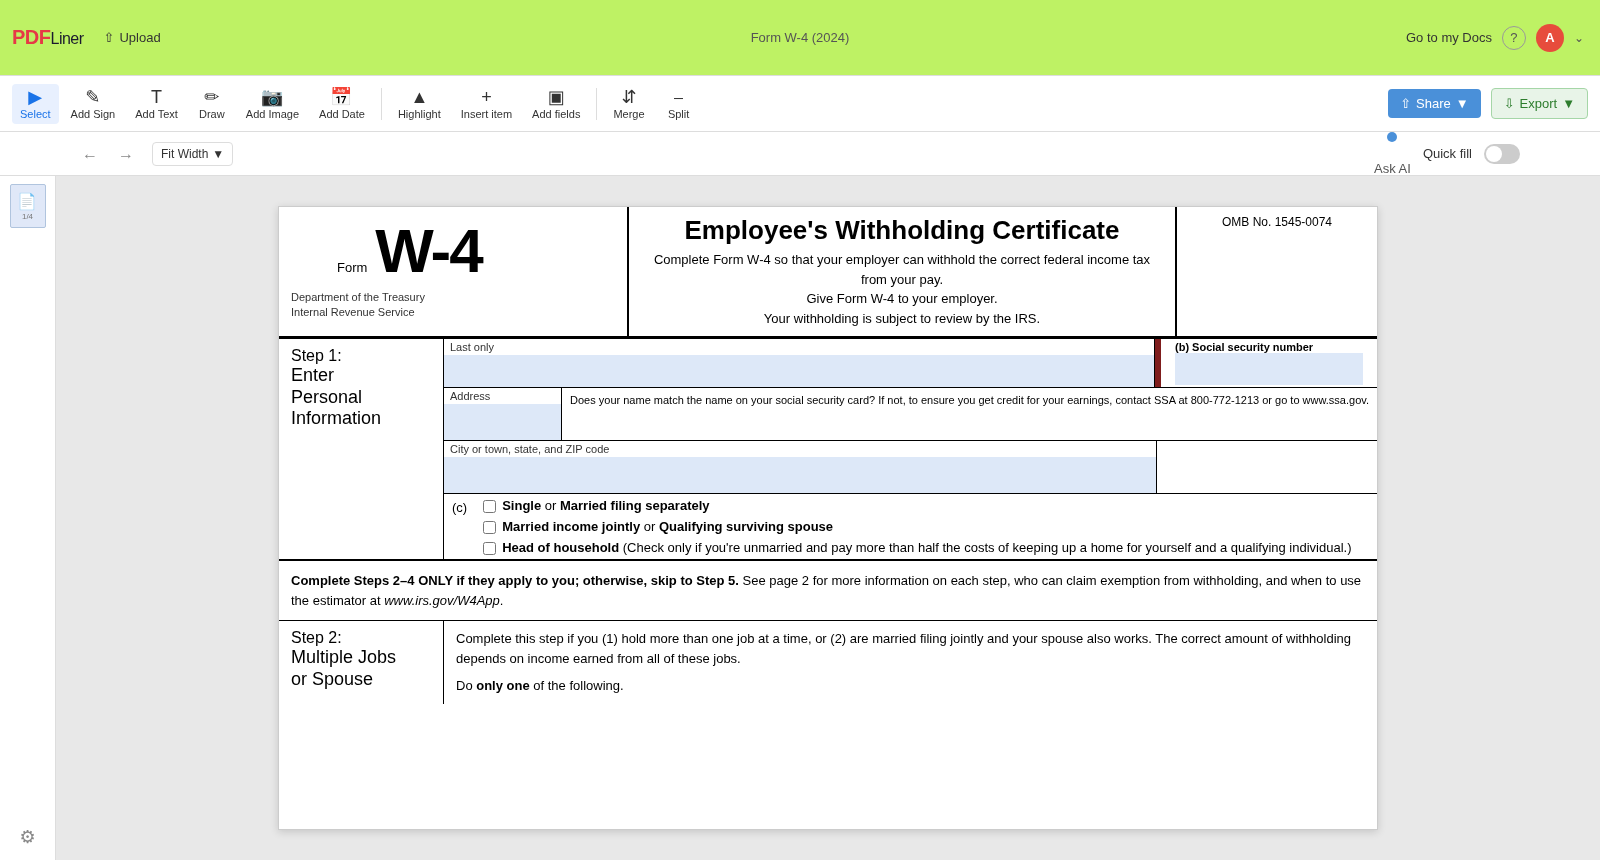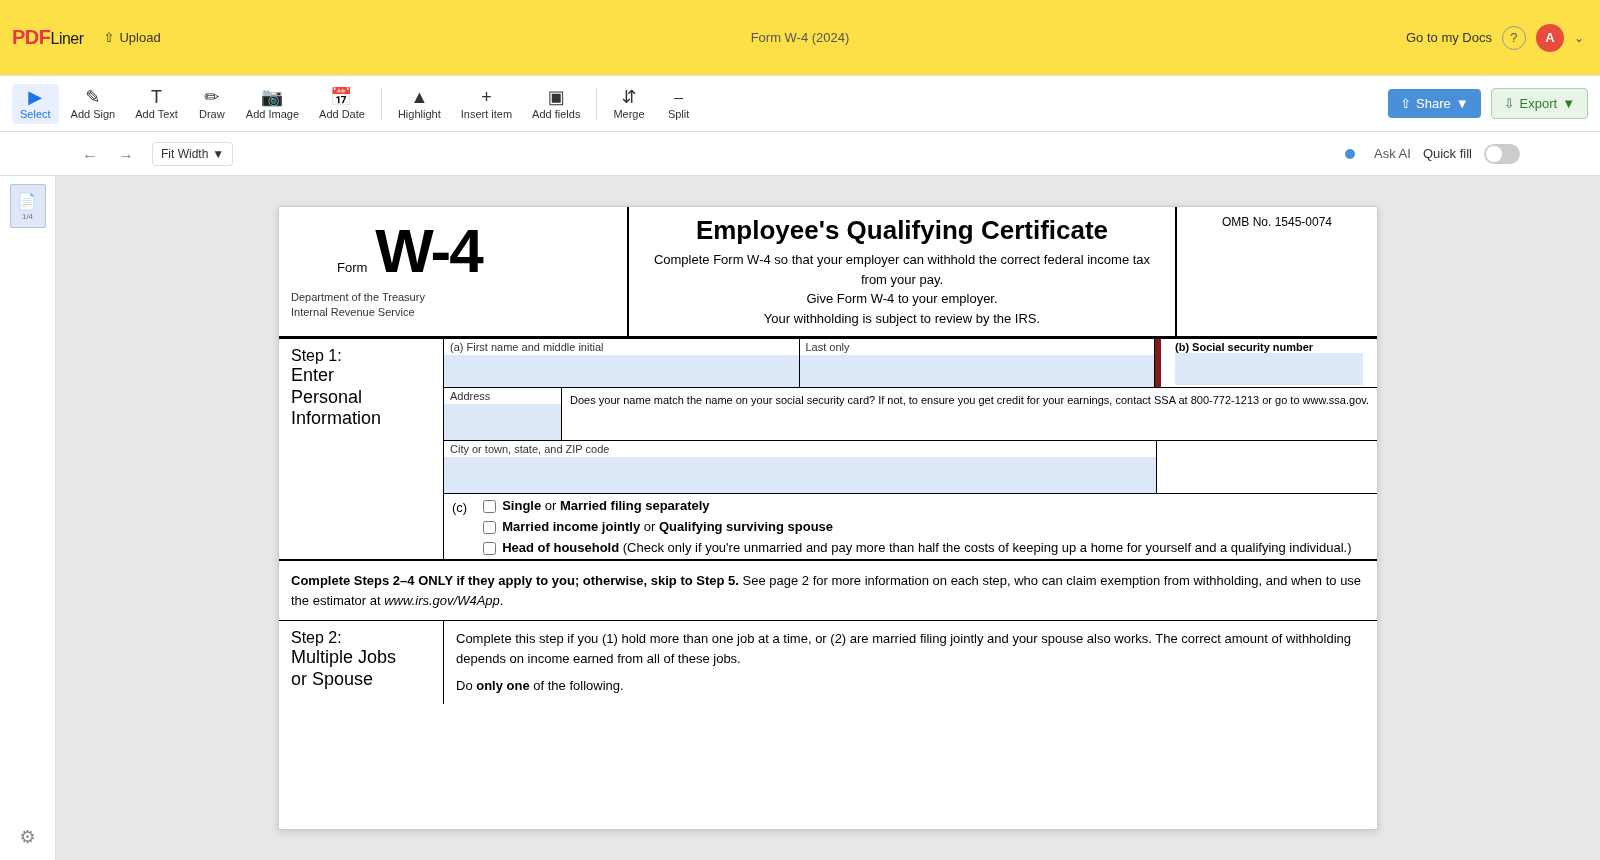--- a/index.html
+++ b/index.html
@@ -1,21 +1,21 @@
 <!DOCTYPE html>
 <html><head>
   <meta charset="utf-8">
   <style>
     * { box-sizing: border-box; margin: 0; padding: 0; }
     body { font-family: Arial, sans-serif; background: #f0f0f0; overflow: hidden; width: 1600px; height: 860px; position: relative; }
 
     
     .topbar {
       position: absolute; top: 0; left: 0; right: 0; height: 76px;
-      background: #fde047;
+      background: #bef264;
       border-bottom: 1px solid #ddd;
       display: flex; align-items: center;
       z-index: 10;
     }
     .logo-area {
       display: flex; align-items: center;
       padding: 0 12px;
       gap: 8px;
     }
     .logo-text {
@@ -100,21 +100,21 @@
       display: flex; align-items: center; gap: 4px;
       background: none; border: 1px solid #ddd; border-radius: 4px;
       padding: 4px 8px; cursor: pointer; font-size: 12px; color: #333;
     }
     .subtoolbar-right {
       margin-left: auto;
       display: flex; align-items: center; gap: 12px;
     }
     .ask-ai-btn {
       display: flex; align-items: center; gap: 19px;
-      background: none; border: none; cursor: pointer; font-size: 13px; color: #555;
+      background: none; border: none; cursor: pointer; font-size: 13px; color: #555; flex-direction: column;
     }
     .ask-ai-dot {
       width: 10px; height: 10px; border-radius: 50%; background: #4A90D9;
     }
     .quick-fill-label {
       font-size: 13px; color: #333;
     }
     .toggle-switch {
       width: 36px; height: 20px; background: #ccc; border-radius: 10px;
       position: relative; cursor: pointer; border: none;
@@ -416,44 +416,40 @@
         <div class="form-w4-label">
           <span class="form-label-text">Form</span>
           <span class="form-w4-big">W-4</span>
         </div>
         <div class="dept-text">
           <div>Department of the Treasury</div>
           <div>Internal Revenue Service</div>
         </div>
       </div>
       <div class="form-center-header">
-        <div class="form-main-title">Employee's Qualifying Certificate</div>
+        <div class="form-main-title">Employee's Withholding Certificate</div>
         <div class="form-subtitle">
           <div>Complete Form W-4 so that your employer can withhold the correct federal income tax from your pay.</div>
           <div>Give Form W-4 to your employer.</div>
           <div>Your withholding is subject to review by the IRS.</div>
         </div>
       </div>
       <div class="form-right-header">
         <div class="omb-text">OMB No. 1545-0074</div>
       </div>
     </div>
 
     <div class="step-section">
       <div class="step-label">
         <div class="step-num">Step 1:</div>
         <div class="step-title">Enter<br>Personal<br>Information</div>
       </div>
       <div class="form-fields">
 
         <div class="field-row">
-          <div class="field-cell" style="flex:2">
-            <div class="field-label">(a)  First name and middle initial</div>
-            <input class="field-input" type="text" style="">
-          </div>
           <div class="field-cell" style="flex:2">
             <div class="field-label">Last only</div>
             <input class="field-input" type="text" style="">
           </div>
           <div class="ssn-cell">
             <div class="ssn-label">(b)  Social security number</div>
             <input class="field-input" type="text" style="">
           </div>
         </div>
 

